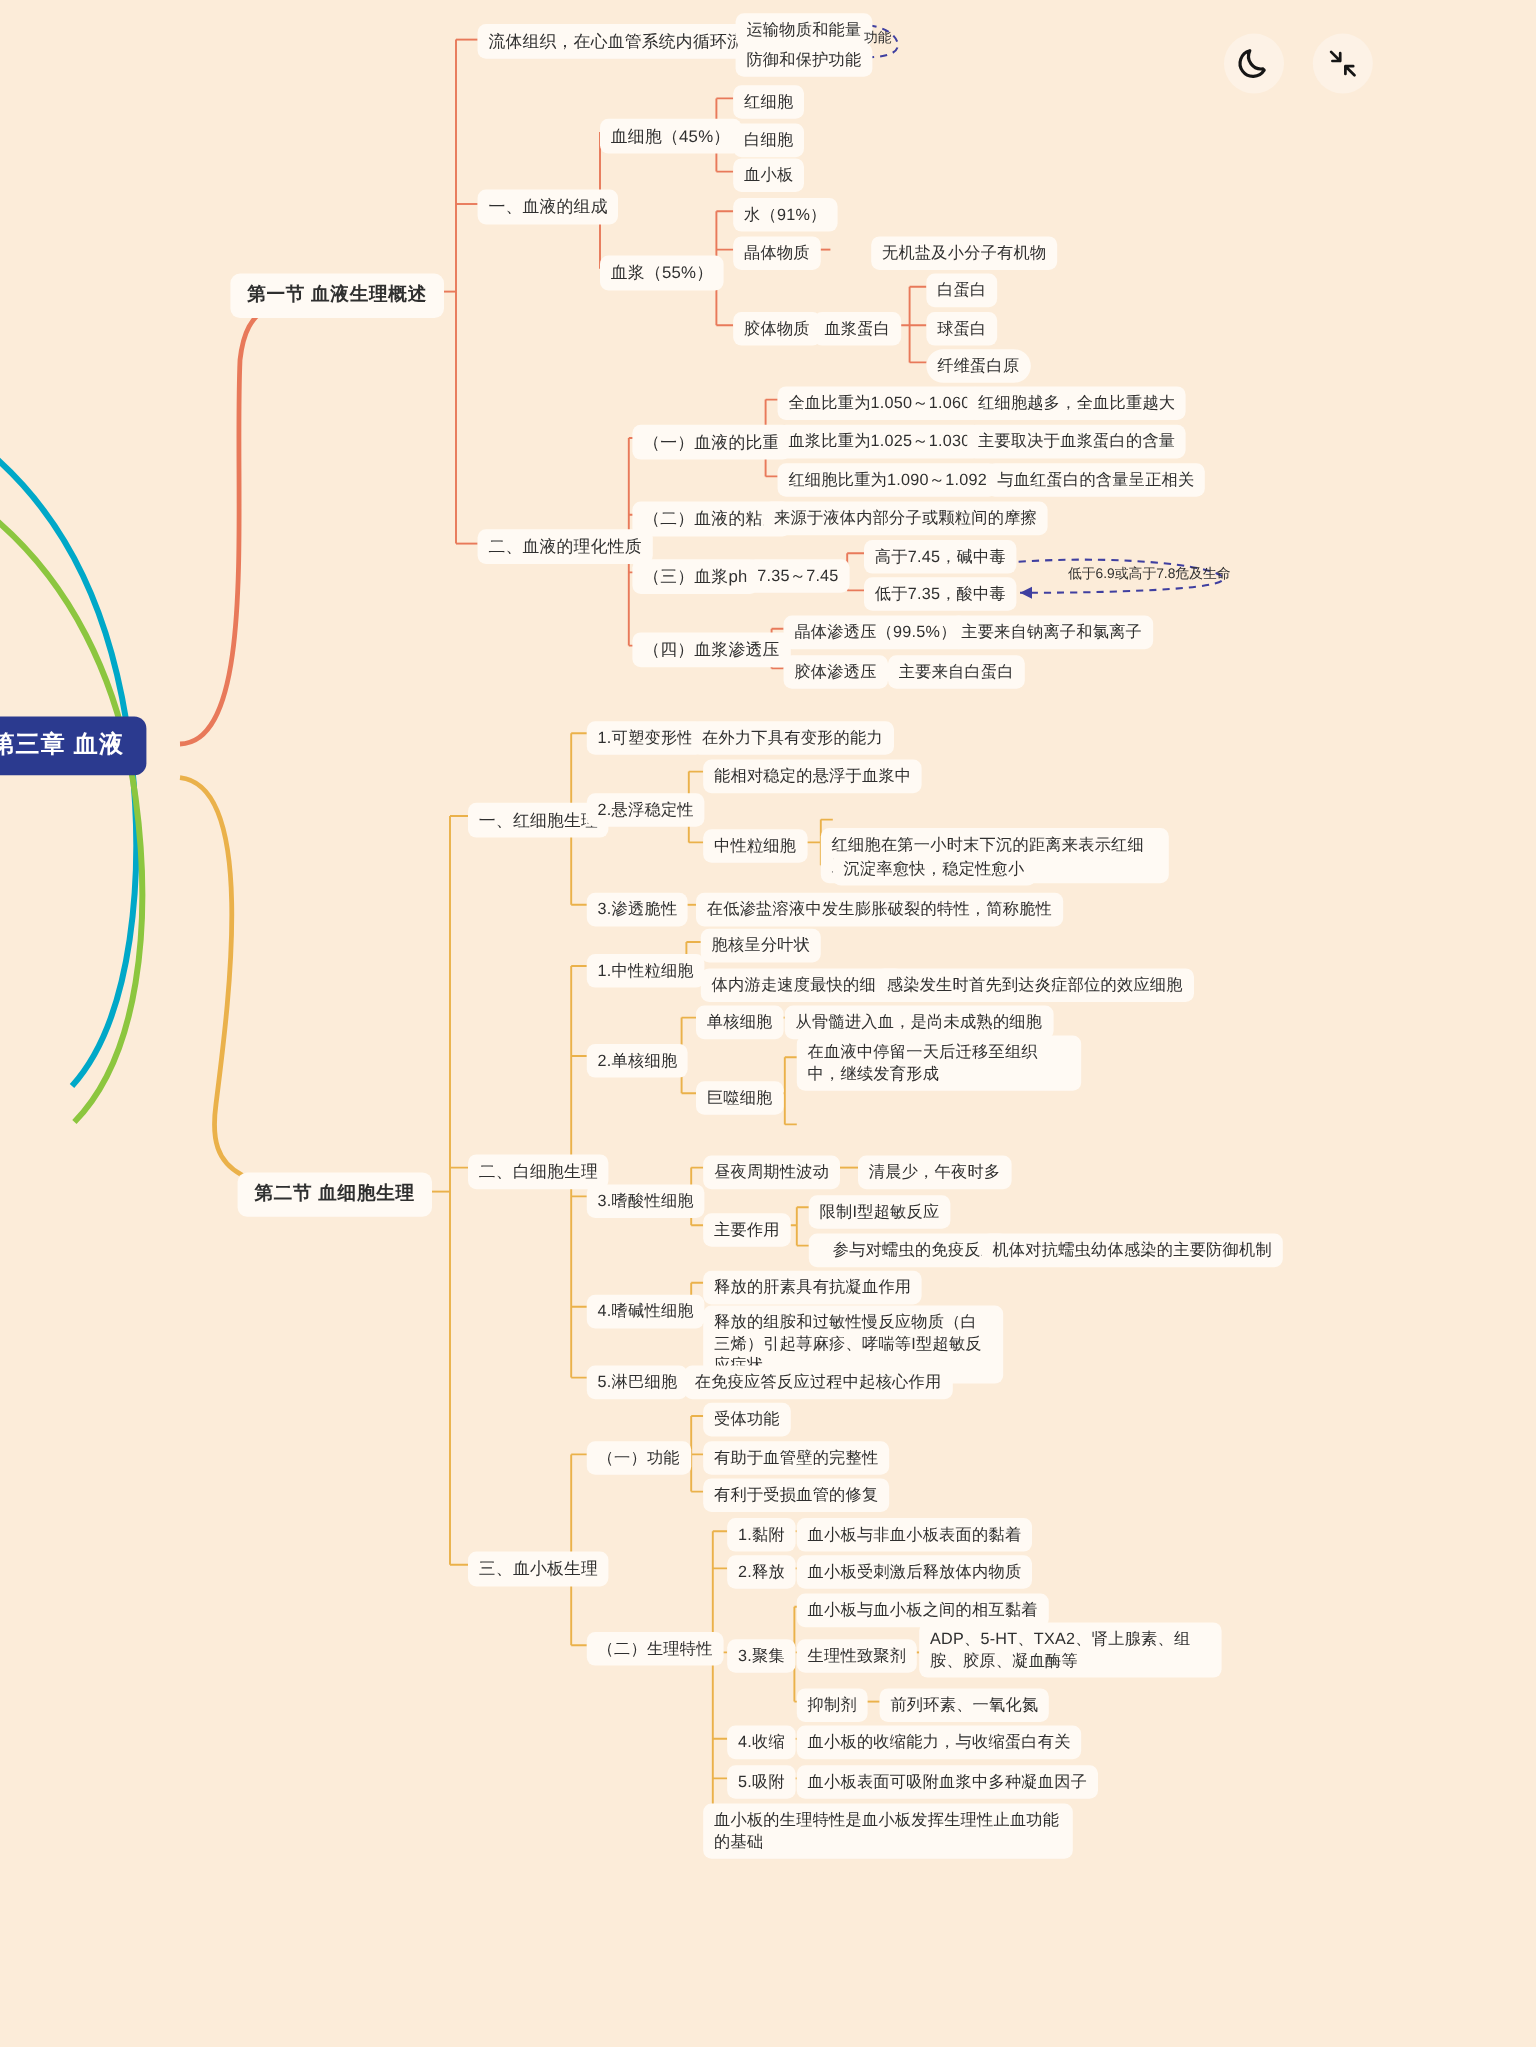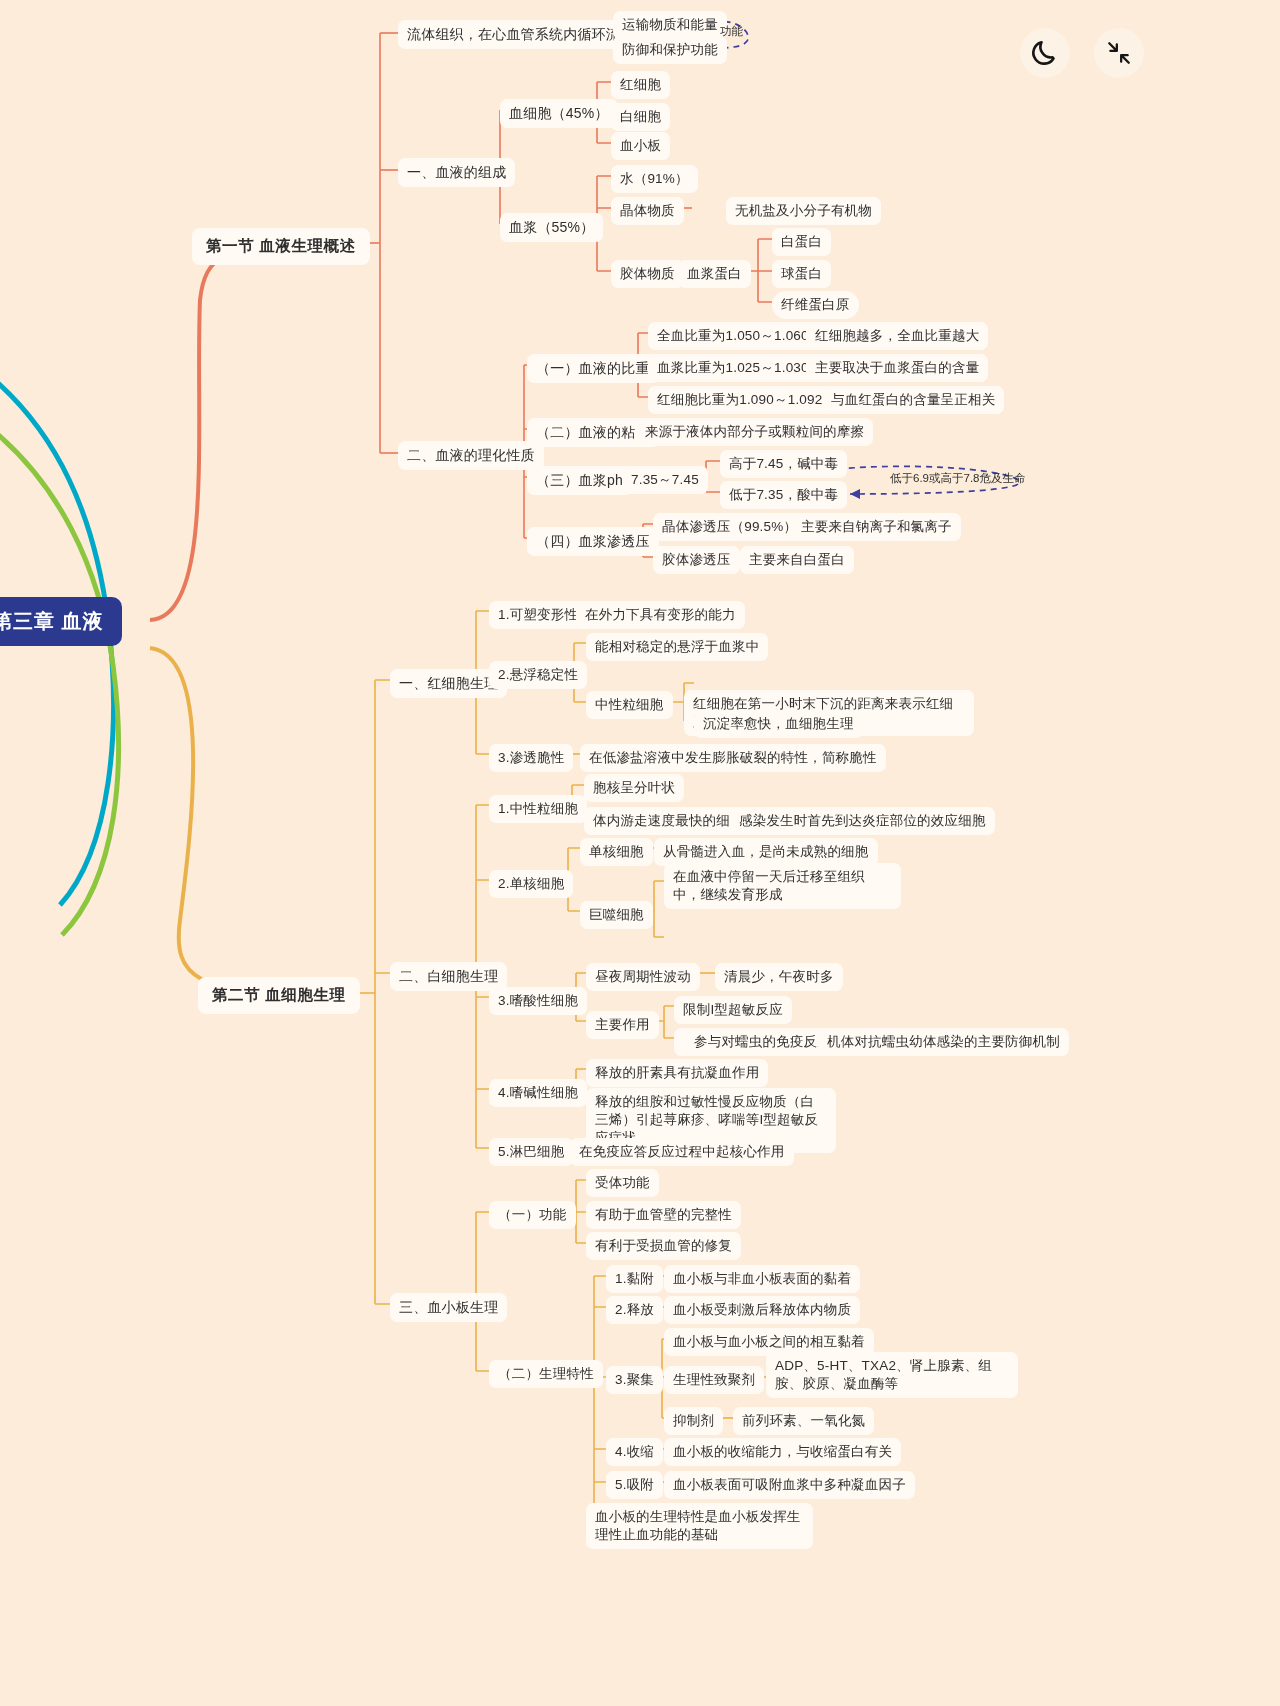--- a/index.html
+++ b/index.html
@@ -254,21 +254,21 @@
 
   <div class="node lvl1" style="left:198px;top:977px;">第二节 血细胞生理</div>
 
   <div class="node lvl2" style="left:390px;top:669px;">一、红细胞生理</div>
   <div class="node" style="left:489px;top:601px;">1.可塑变形性</div>
   <div class="node" style="left:576px;top:601px;">在外力下具有变形的能力</div>
   <div class="node" style="left:489px;top:661px;">2.悬浮稳定性</div>
   <div class="node" style="left:586px;top:633px;">能相对稳定的悬浮于血浆中</div>
   <div class="node" style="left:586px;top:691px;">中性粒细胞</div>
   <div class="node wrap" style="left:684px;top:665px;width:290px;margin-top:25px;">红细胞在第一小时末下沉的距离来表示红细胞的沉淀速度</div>
-  <div class="node" style="left:694px;top:710px;">沉淀率愈快，血细胞生理</div>
+  <div class="node" style="left:694px;top:710px;">沉淀率愈快，稳定性愈小</div>
   <div class="node" style="left:489px;top:744px;">3.渗透脆性</div>
   <div class="node" style="left:580px;top:744px;">在低渗盐溶液中发生膨胀破裂的特性，简称脆性</div>
 
   <div class="node lvl2" style="left:390px;top:962px;">二、白细胞生理</div>
 
   <div class="node" style="left:489px;top:795px;">1.中性粒细胞</div>
   <div class="node" style="left:584px;top:774px;">胞核呈分叶状</div>
   <div class="node" style="left:584px;top:807px;">体内游走速度最快的细胞</div>
   <div class="node" style="left:730px;top:807px;">感染发生时首先到达炎症部位的效应细胞</div>
 
@@ -307,21 +307,21 @@
   <div class="node" style="left:606px;top:1366px;">3.聚集</div>
   <div class="node" style="left:664px;top:1328px;">血小板与血小板之间的相互黏着</div>
   <div class="node" style="left:664px;top:1366px;">生理性致聚剂</div>
   <div class="node wrap" style="left:766px;top:1352px;width:252px;">ADP、5-HT、TXA2、肾上腺素、组胺、胶原、凝血酶等</div>
   <div class="node" style="left:664px;top:1407px;">抑制剂</div>
   <div class="node" style="left:733px;top:1407px;">前列环素、一氧化氮</div>
   <div class="node" style="left:606px;top:1438px;">4.收缩</div>
   <div class="node" style="left:664px;top:1438px;">血小板的收缩能力，与收缩蛋白有关</div>
   <div class="node" style="left:606px;top:1471px;">5.吸附</div>
   <div class="node" style="left:664px;top:1471px;">血小板表面可吸附血浆中多种凝血因子</div>
-  <div class="node wrap" style="left:586px;top:1503px;width:227px;">血小板的生理特性是血小板发挥生理性止血功能的基础</div>
+  <div class="node wrap" style="left:586px;top:1503px;width:308px;">血小板的生理特性是血小板发挥生理性止血功能的基础</div>
 
   <div class="topbtn" style="left:1020px;top:28px;">
     <svg width="30" height="30" viewBox="0 0 24 24">
       <path d="M18 15.5A8.5 8.5 0 0 1 9.2 3.4 8.7 8.7 0 1 0 18.8 16.4a8.6 8.6 0 0 1-.8-.9z" fill="none" stroke="#161616" stroke-width="2.1" stroke-linecap="round" stroke-linejoin="round"></path>
     </svg>
   </div>
   <div class="topbtn" style="left:1094px;top:28px;">
     <svg width="26" height="26" viewBox="0 0 24 24">
       <g fill="none" stroke="#161616" stroke-width="2.1" stroke-linecap="round" stroke-linejoin="round">
         <path d="M3 3 L10 10 M10 4 L10 10 L4 10"></path>

